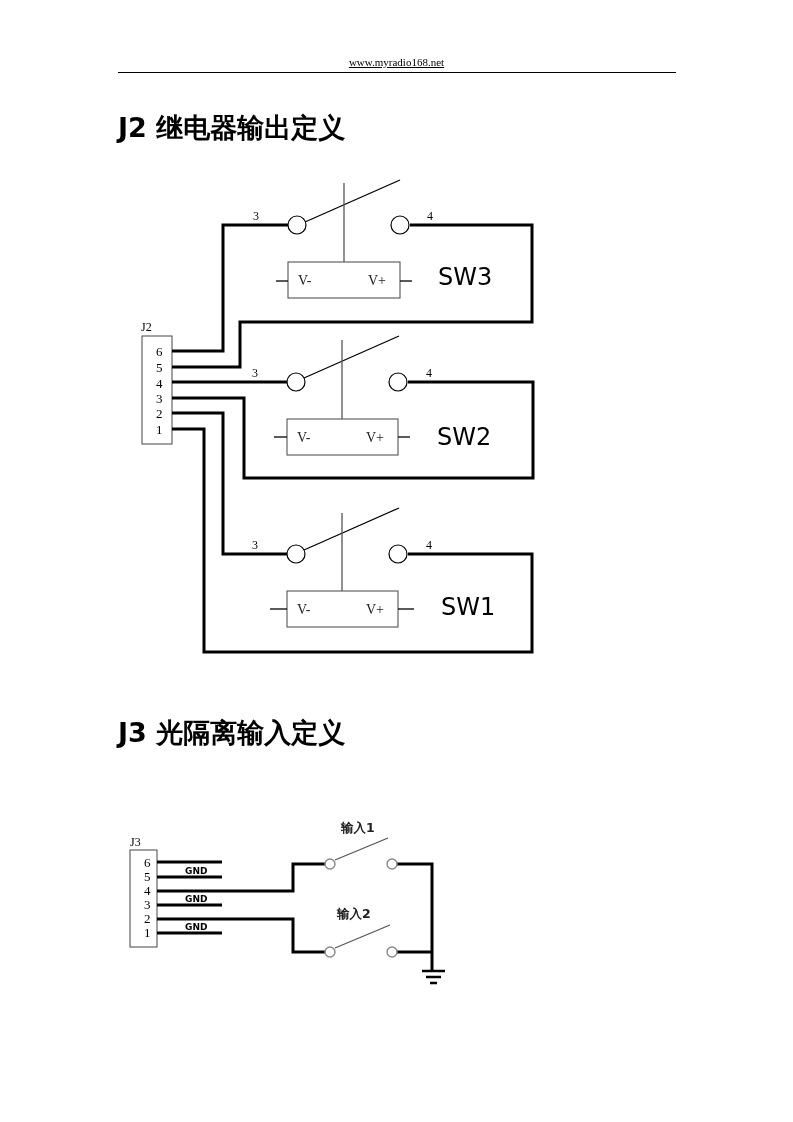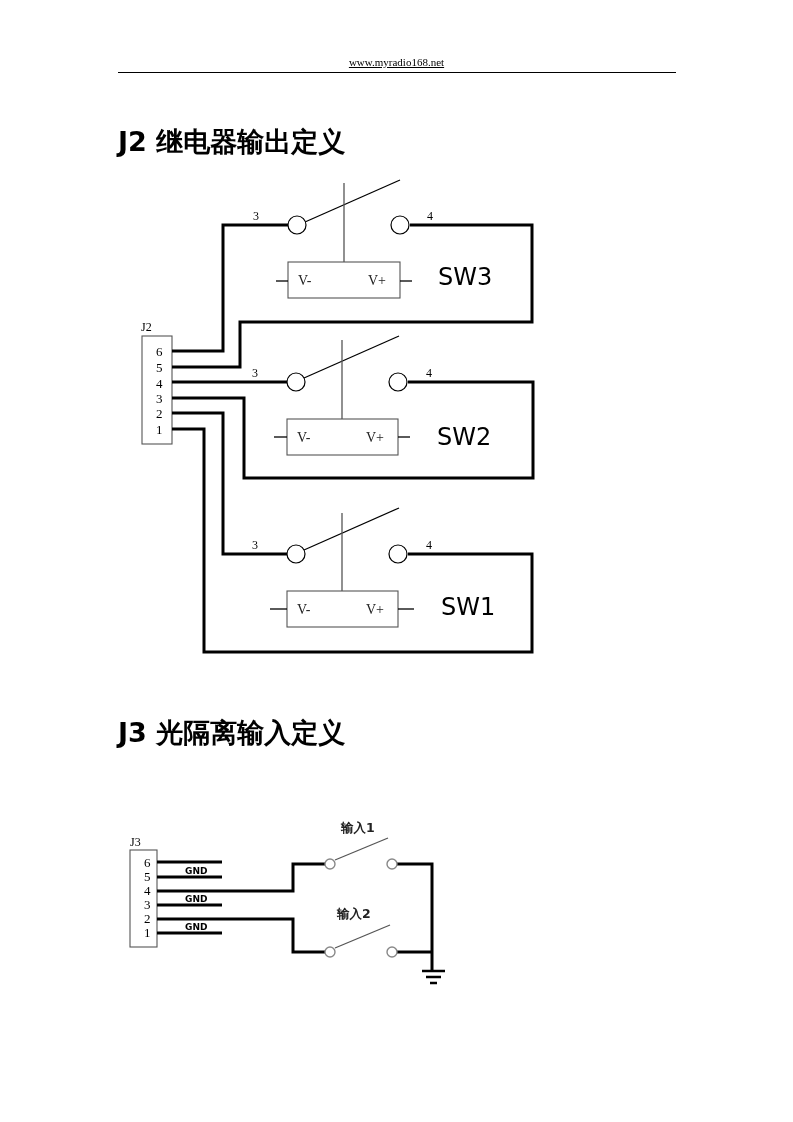--- a/index.html
+++ b/index.html
@@ -5,21 +5,21 @@
     html, body { margin: 0; padding: 0; background: #ffffff; }
     body { width: 793px; height: 1122px; position: relative; overflow: hidden;
            font-family: "Liberation Serif", serif; color: #000; }
     .header-url { position: absolute; left: 0; width: 793px; top: 56px; text-align: center;
                   font-family: "Liberation Serif", serif; font-size: 11px; color: #000;
                   text-decoration: underline; }
     .header-rule { position: absolute; left: 118px; top: 72px; width: 558px; height: 0;
                    border-top: 1px solid #000; }
     .section-title { position: absolute; left: 118px; font-family: "DejaVu Sans", sans-serif;
                      font-weight: bold; font-size: 27px; letter-spacing: 0px; color: #000; }
-    #title-j2 { top: 124px; }
+    #title-j2 { top: 110px; }
     #title-j3 { top: 715px; }
     svg { position: absolute; left: 0; top: 0; }
     .wire { stroke: #000; stroke-width: 3; fill: none; }
     .thin { stroke: #000; stroke-width: 1.3; fill: none; }
     .gray { stroke: #555; stroke-width: 1.3; fill: none; }
     .term { fill: #fff; stroke: #000; stroke-width: 1.2; }
     .term3 { fill: #fff; stroke: #888; stroke-width: 1.4; }
     .coil { fill: #fff; stroke: #555; stroke-width: 1.1; }
     .pin { font-family: "Liberation Serif", serif; font-size: 13px; fill: #000; }
     .pinsmall { font-family: "Liberation Serif", serif; font-size: 12px; fill: #000; }

